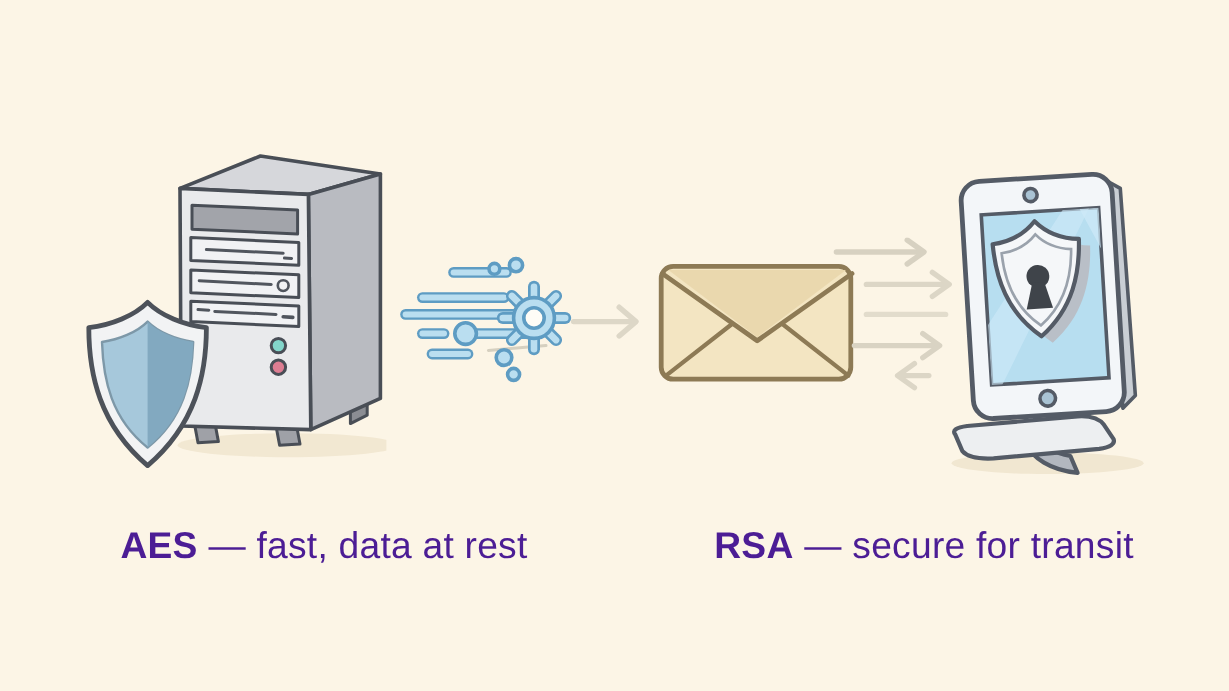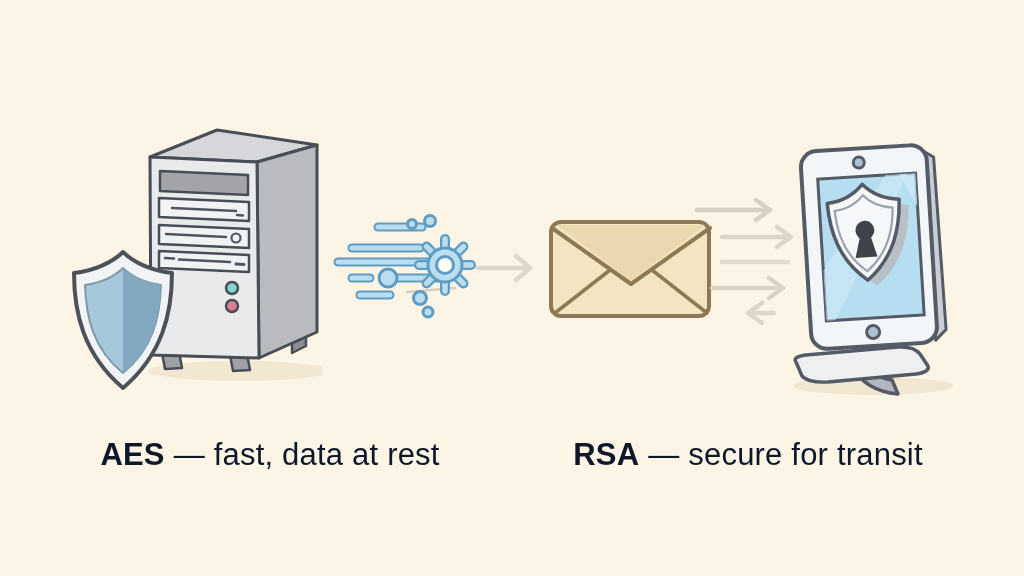--- a/index.html
+++ b/index.html
@@ -1,21 +1,21 @@
 <!DOCTYPE html>
 <html><head>
 <meta charset="utf-8">
 <style>
   html,body{margin:0;padding:0;}
   body{width:1024px;height:576px;overflow:hidden;background:#fcf5e6;
        font-family:"Liberation Sans",sans-serif;}
   .stage{position:relative;width:1024px;height:576px;background:#fcf5e6;}
   .abs{position:absolute;}
   .caption{position:absolute;top:437px;width:400px;text-align:center;
-           font-size:31px;color:#0f172a;white-space:nowrap;letter-spacing:.2px;}
+           font-size:31px;color:#4c1d95;white-space:nowrap;letter-spacing:.2px;}
   .caption .term{font-weight:700;}
   .caption .rest{font-weight:400;margin-left:9px;}
   svg{display:block;}
 </style>
 </head>
 <body>
 
 <div class="stage">
 
   <svg class="abs" style="left:140px;top:125px" width="182" height="258" viewBox="0 0 182 258">
@@ -172,17 +172,17 @@
       <g fill="#3f444a">
         <circle cx="88" cy="92" r="9.5"></circle>
         <path d="M83,97 L77,119 L99,119 L93,97 Z"></path>
       </g>
     </g>
   </svg>
 
   <div class="caption" style="left:70px">
     <span class="term">AES</span><span class="rest">— fast, data at rest</span>
   </div>
-  <div class="caption" style="left:548px">
+  <div class="caption" style="left:570px">
     <span class="term">RSA</span><span class="rest">— secure for transit</span>
   </div>
 
 </div>
 
 </body></html>

